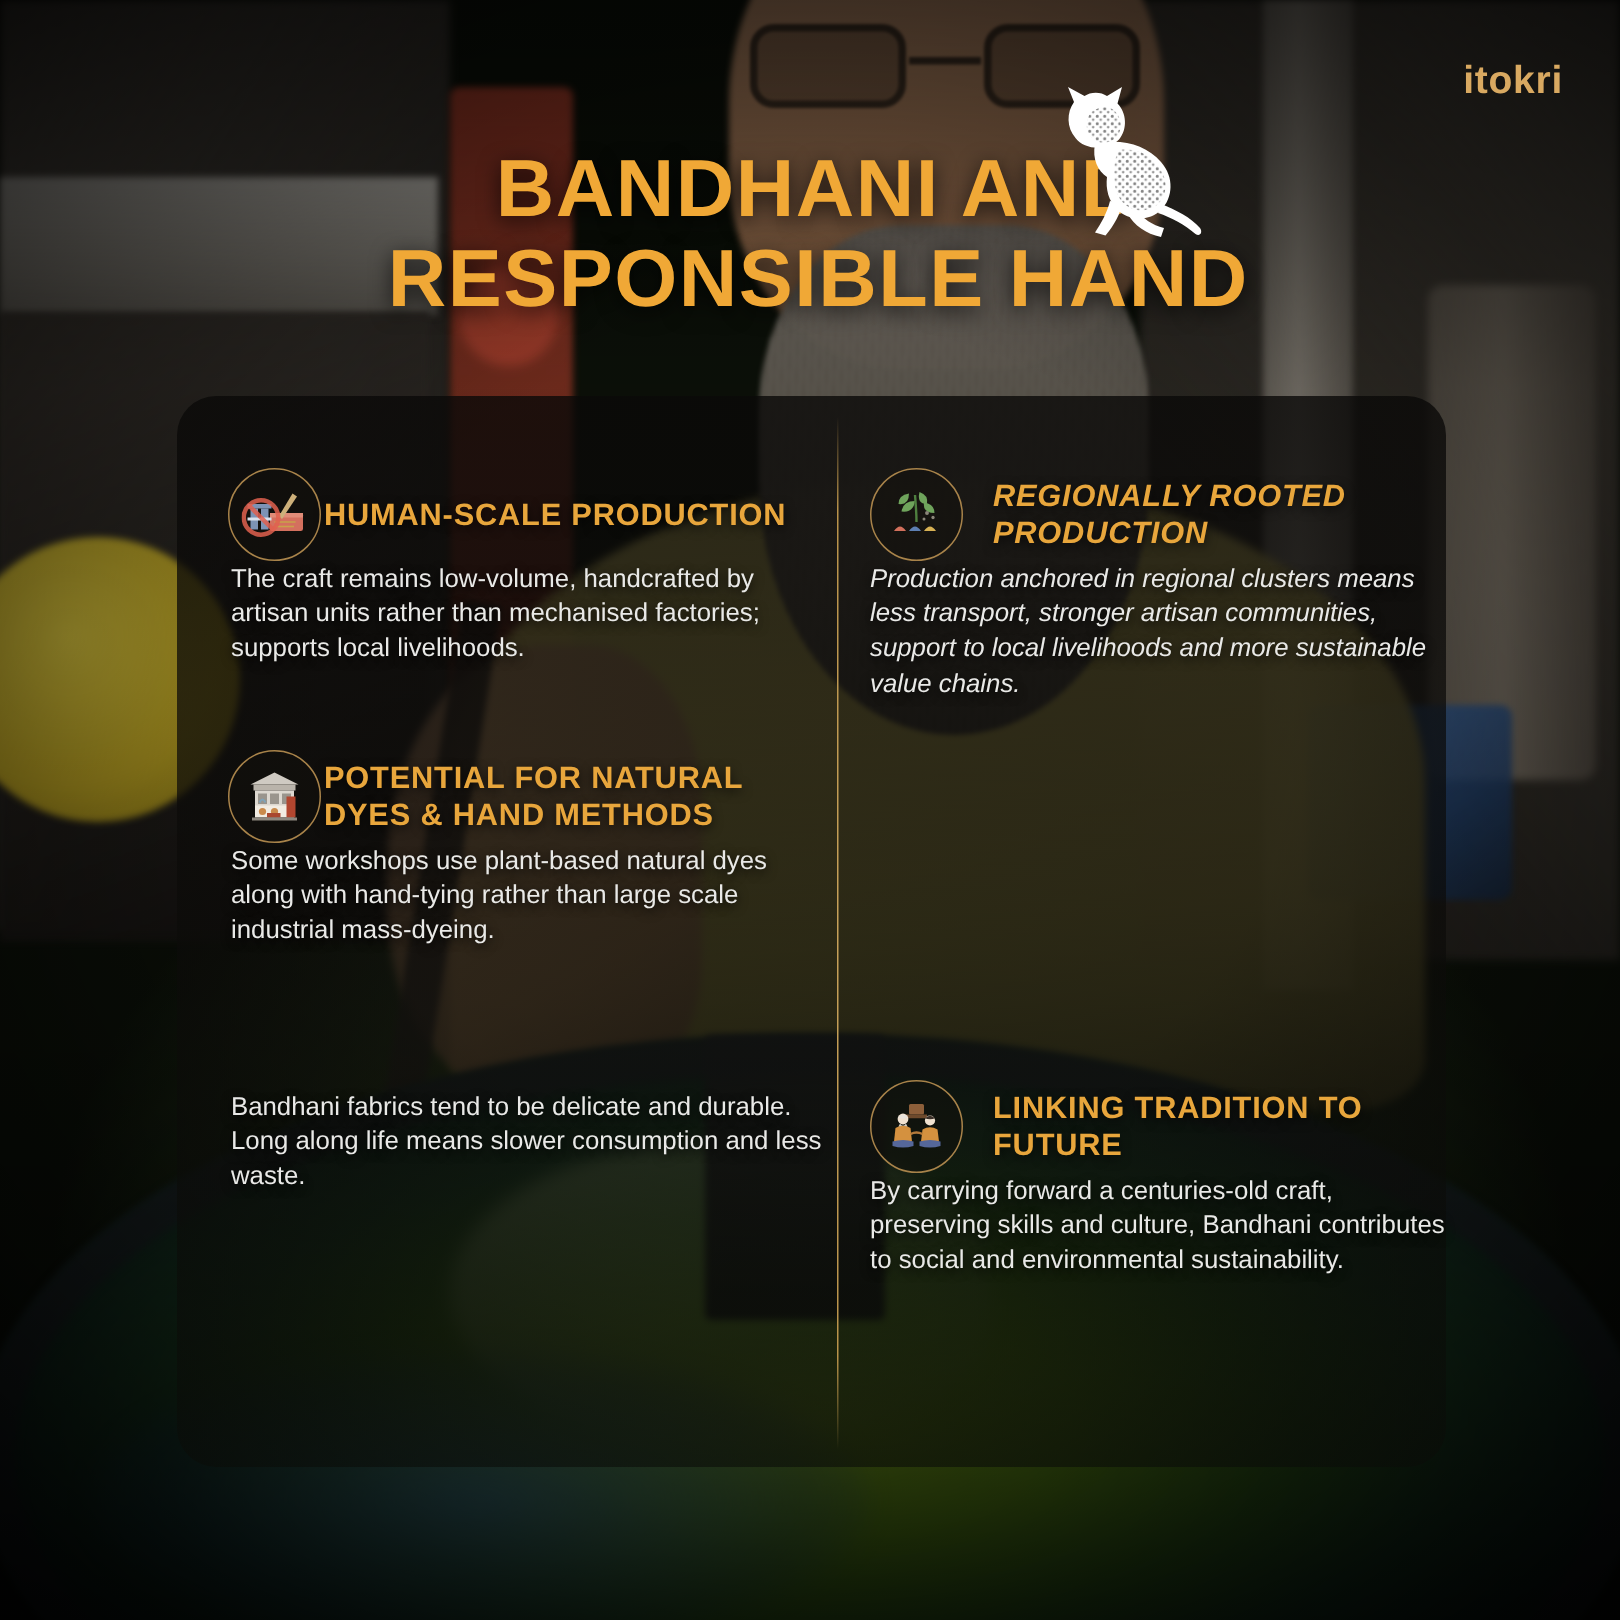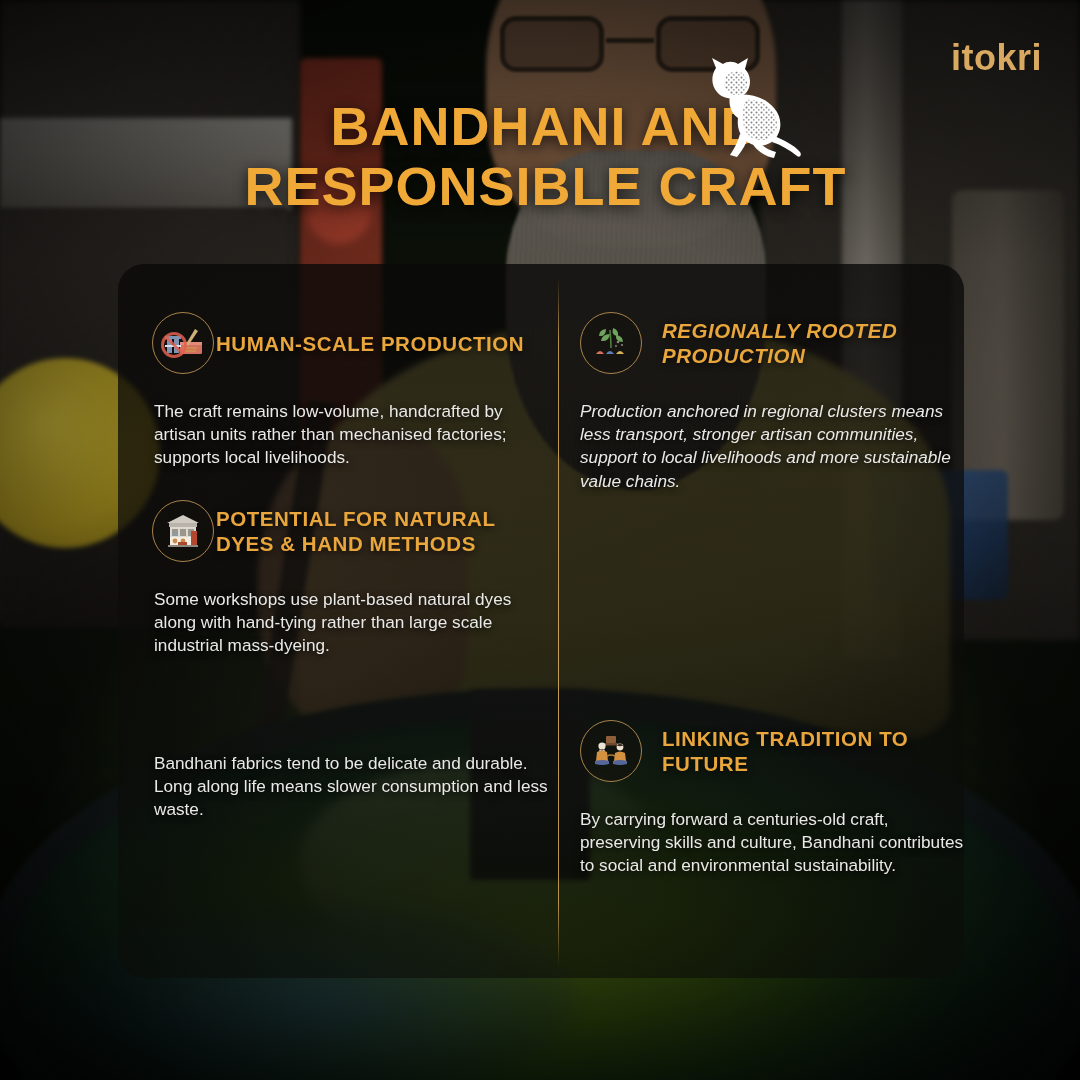--- a/index.html
+++ b/index.html
@@ -152,21 +152,21 @@
   .bg-vignette {
     position:absolute; inset:0;
     background:
       radial-gradient(ellipse 78% 68% at 50% 46%, rgba(0,0,0,0) 38%, rgba(0,0,0,.55) 78%, rgba(0,0,0,.86) 100%),
       linear-gradient(180deg, rgba(0,0,0,.42) 0%, rgba(0,0,0,.12) 24%, rgba(0,0,0,.18) 62%, rgba(0,0,0,.5) 100%);
   }
 
   
   #logo {
     position:absolute; right:38px; top:40px;
-    font-size:36px; font-weight:700; letter-spacing:.5px;
+    font-size:26px; font-weight:700; letter-spacing:.5px;
     color:#d9a961; line-height:1;
     display:flex; align-items:center;justify-content:flex-end;
   }
   #logo .mark { display:inline-block; }
 
   
   #title {
     position:absolute; left:0; right:0; top:96px;
     text-align:center; z-index:6;
     color:#f0a836;
@@ -203,21 +203,21 @@
     background:rgba(18,15,12,.5);
     display:flex; align-items:center; justify-content:center;
   }
   .icon-circle svg { display:block; }
   .card h3 {
     color:#e8a63c; font-size:20.5px; font-weight:800;
     letter-spacing:.55px; line-height:1.22; text-transform:uppercase;
     text-shadow:0 2px 7px rgba(0,0,0,.7);
   }
   .card p {
-    margin-top:26px; color:#e9e9e7; font-size:17.2px; line-height:1.35;
+    color:#e9e9e7; font-size:17.2px; line-height:1.35;
     font-weight:400; text-shadow:0 2px 7px rgba(0,0,0,.85);
   }
   .col.left  .card p { padding-left:2px; }
   .col.right .card p { padding-left:0; }
   .col.right .card .head { gap:20px; }
 </style>
 </head>
 <body>
 
 <div id="bg">
@@ -248,21 +248,21 @@
   <div class="bg-vat-rim"></div>
   <div class="bg-vignette"></div>
 </div>
 
 <div id="logo">
   <span class="mark">itokri</span>
 </div>
 
 <h1 id="title">
   <span>BANDHANI AND</span>
-  <span class="l2">RESPONSIBLE CRAFT</span>
+  <span class="l2">RESPONSIBLE HAND</span>
 </h1>
 
 <svg id="cat" viewBox="0 0 118 104">
   <defs>
     <pattern id="fur" width="5" height="5" patternUnits="userSpaceOnUse">
       <rect width="5" height="5" fill="#ffffff"></rect>
       <circle cx="1.5" cy="1.5" r="1" fill="#6d6d6d"></circle>
       <circle cx="3.8" cy="3.8" r=".9" fill="#8a8a8a"></circle>
     </pattern>
   </defs>

